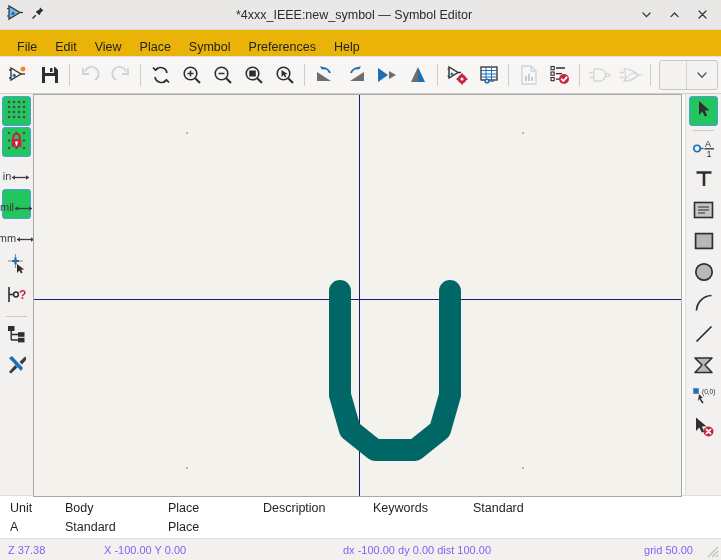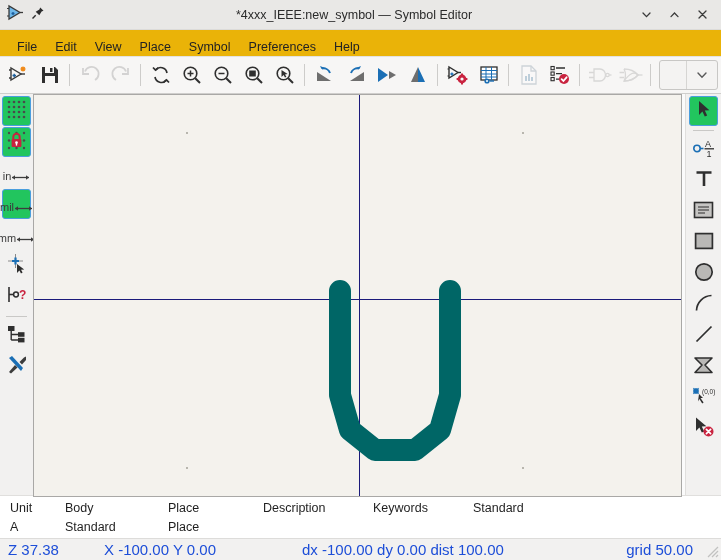--- a/index.html
+++ b/index.html
@@ -214,29 +214,29 @@
   .c-desc { width: 110px; }
   .c-keyw { width: 100px; }
   .c-data { width: 120px; }
 
   
   .statusbar {
     height: 21px;
     background: #f2f1f0;
     border-top: 1px solid #dddcda;
     display: flex; align-items: center;
-    font-size: 15px;
-    color: #1d4ed8;
+    font-size: 11px;
+    color: #8b5cf6;
     flex: 0 0 auto;
     position: relative;
   }
   .statusbar .sb { padding-left: 8px; white-space: nowrap; }
   .sb-zoom { width: 88px; }
   .sb-xy { width: 190px; }
-  .sb-d { flex: 1 1 auto; }
+  .sb-d { flex: 1 1 auto; margin-left: 41px; }
   .sb-grid { padding-right: 10px; }
   .resizer {
     width: 16px; height: 16px;
     margin-right: 2px;
     position: relative;
     opacity: 0.45;
   }
 </style>
 </head>
 <body>

